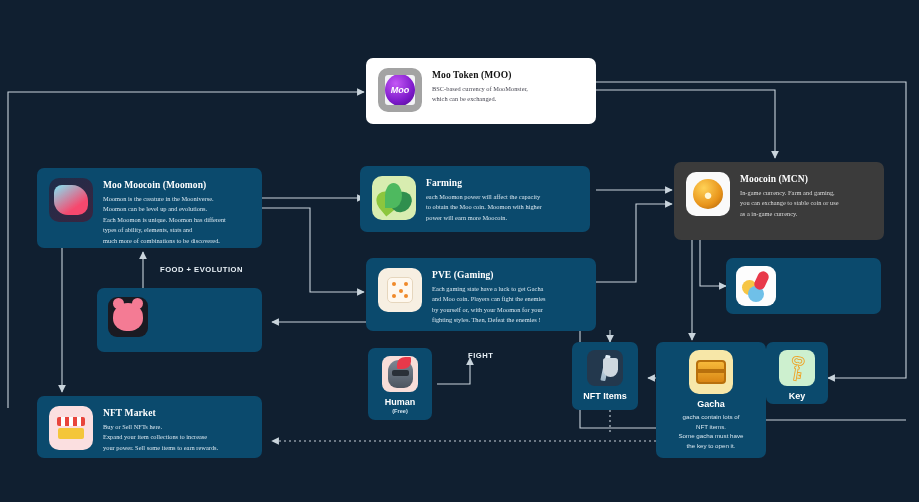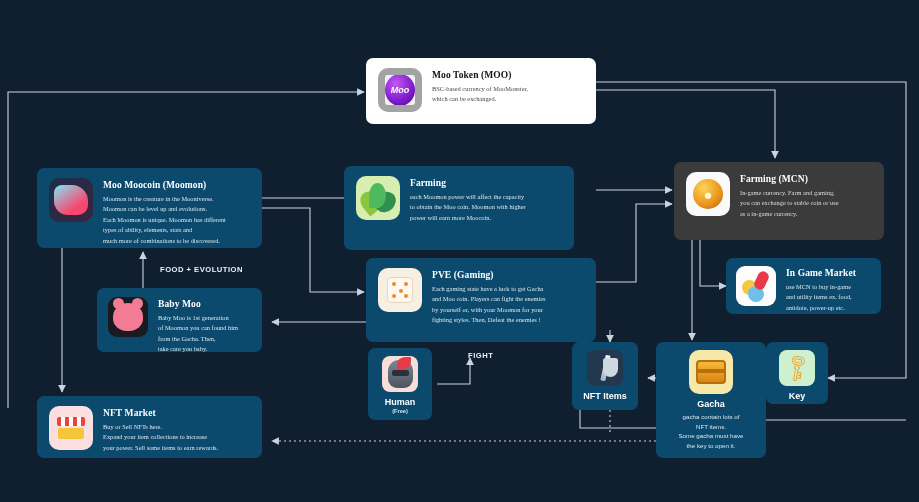--- a/index.html
+++ b/index.html
@@ -274,47 +274,47 @@
     <div class="txt">
       <div class="title">Moo Moocoin (Moomon)</div>
       <div class="desc">Moomon is the creature in the Mooniverse.
 Moomon can be level up and evolutions.
 Each Moomon is unique. Moomon has different
 types of ability, elements, stats and
 much more of combinations to be discovered.</div>
     </div>
   </div>
 
-  <div class="card" style="left:344px; top:166px; width:230px; height:84px;">
+  <div class="card" style="left:360px; top:166px; width:230px; height:66px;">
     <div class="ico ic-farm">
       <div class="leafA"></div>
       <div class="leafB"></div>
       <div class="leafC"></div>
     </div>
     <div class="txt">
       <div class="title">Farming</div>
       <div class="desc">each Moomon power will affect the capacity
 to obtain the Moo coin. Moomon with higher
 power will earn more Moocoin.</div>
     </div>
   </div>
 
   <div class="card grey" style="left:674px; top:162px; width:210px; height:78px;">
     <div class="ico ic-coin">
       <div class="orb-gold">●</div>
     </div>
     <div class="txt">
-      <div class="title">Farming (MCN)</div>
+      <div class="title">Moocoin (MCN)</div>
       <div class="desc">In-game currency. Farm and gaming,
 you can exchange to stable coin or use
 as a in-game currency.</div>
     </div>
   </div>
 
-  <div class="card" style="left:366px; top:258px; width:230px; height:84px;">
+  <div class="card" style="left:366px; top:258px; width:230px; height:73px;">
     <div class="ico ic-pve">
       <div class="die">
         <div class="pip" style="left:4px;top:4px;"></div>
         <div class="pip" style="right:4px;top:4px;"></div>
         <div class="pip" style="left:11px;top:11px;"></div>
         <div class="pip" style="left:4px;bottom:4px;"></div>
         <div class="pip" style="right:4px;bottom:4px;"></div>
       </div>
     </div>
     <div class="txt">
@@ -325,38 +325,25 @@
 fighting styles. Then, Defeat the enemies !</div>
     </div>
   </div>
 
   <div class="card" style="left:726px; top:258px; width:155px; height:56px; padding:8px 10px;">
     <div class="ico sm ic-market">
       <div class="pill-a"></div>
       <div class="pill-b"></div>
       <div class="pill-c"></div>
     </div>
-    <div class="txt">
-      <div class="title">In Game Market</div>
-      <div class="desc">use MCN to buy in-game
-and utility items ex. food,
-antidote, power-up etc.</div>
-    </div>
   </div>
 
   <div class="card" style="left:97px; top:288px; width:165px; height:64px; padding:9px 11px;">
     <div class="ico sm ic-baby">
       <div class="blob"></div>
-    </div>
-    <div class="txt">
-      <div class="title">Baby Moo</div>
-      <div class="desc">Baby Moo is 1st generation
-of Moomon you can found him
-from the Gacha. Then,
-take care you baby.</div>
     </div>
   </div>
 
   <div class="card" style="left:37px; top:396px; width:225px; height:62px;">
     <div class="ico ic-nftmkt">
       <div style="display:flex;flex-direction:column;align-items:center;">
         <div class="stall-roof"></div>
         <div class="stall-body"></div>
       </div>
     </div>

